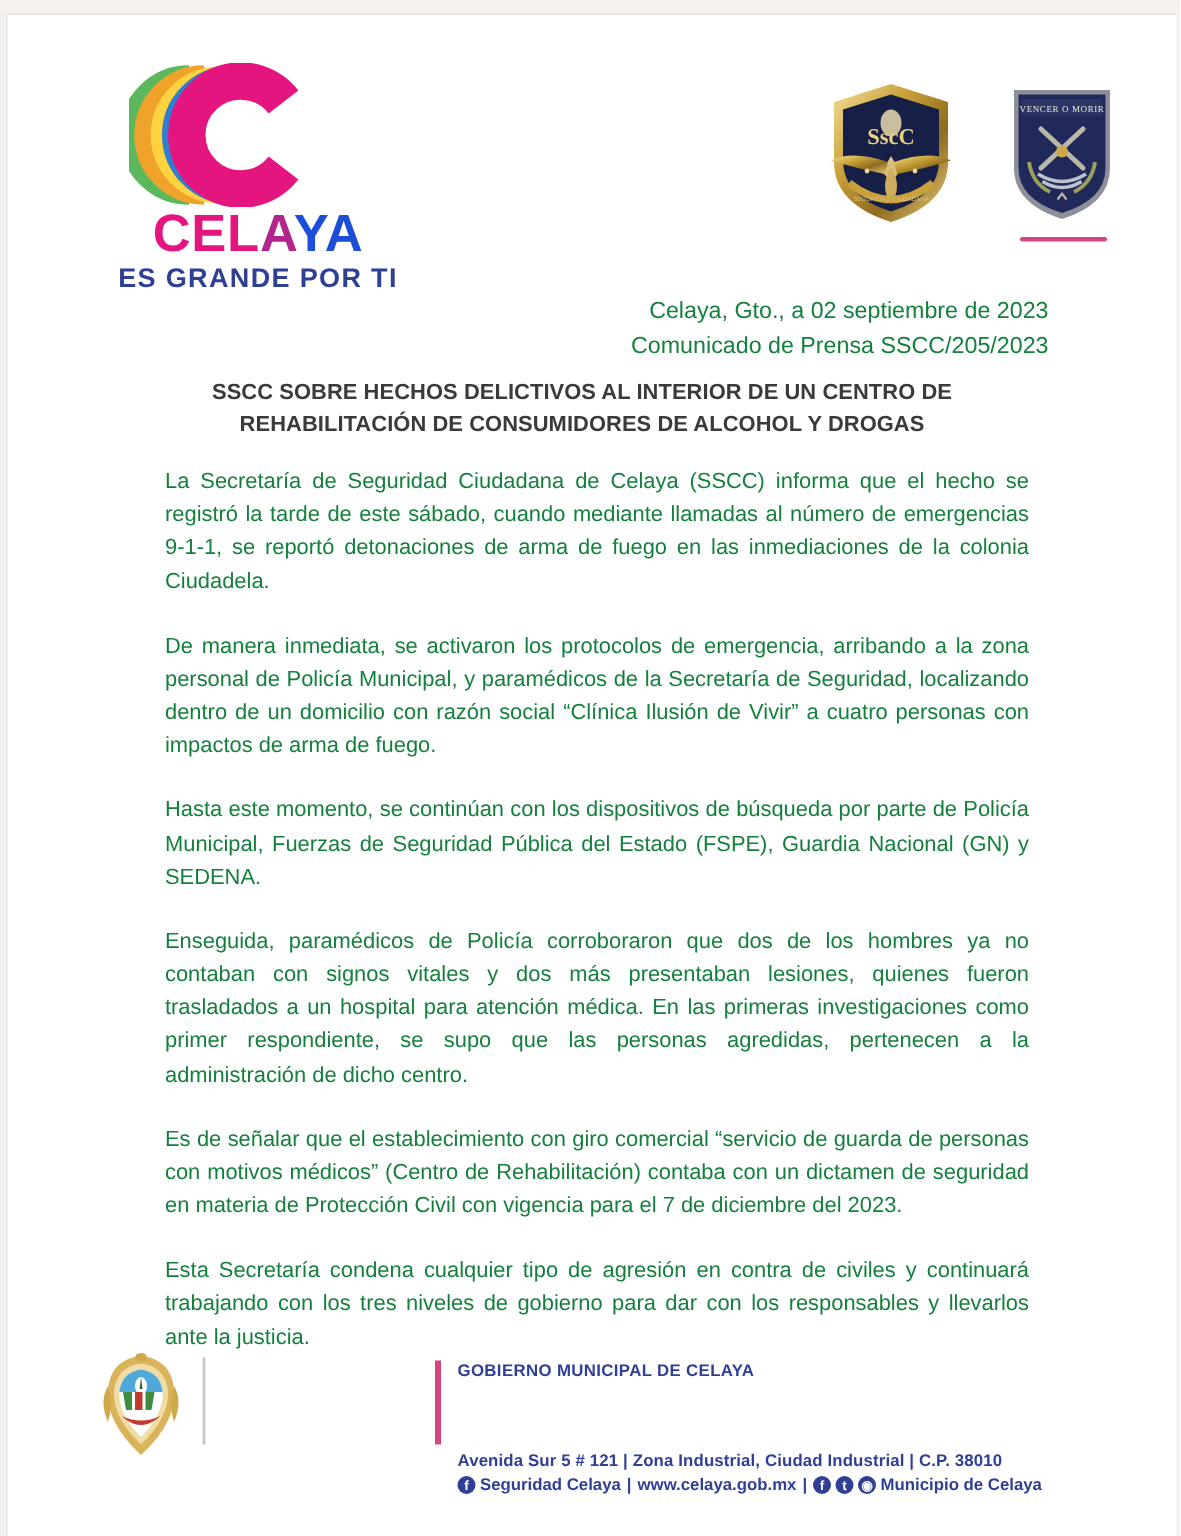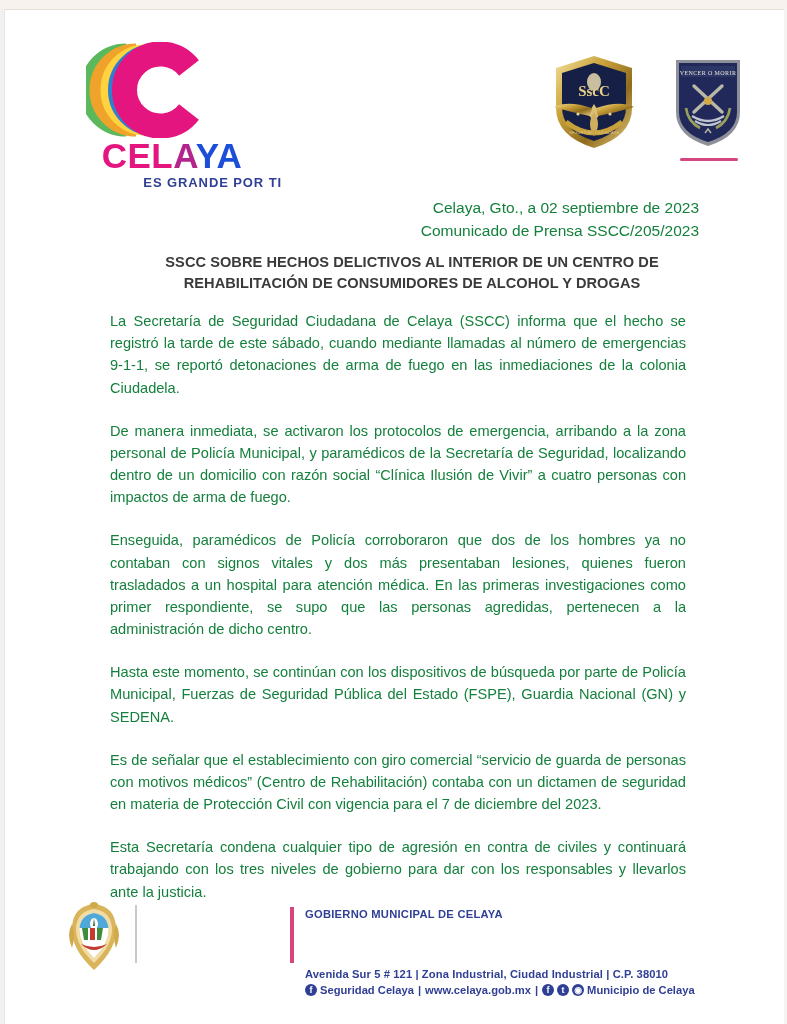--- a/index.html
+++ b/index.html
@@ -73,22 +73,22 @@
     letter-spacing: 0.5px;
     line-height: 1;
   }
   .cw-1 { color: #e5157f; }
   .cw-2 { color: #b3258c; }
   .cw-3 { color: #1d4ed8; }
   .logo-tagline {
     position: absolute;
     left: 0; top: 134px;
     width: 220px;
-    text-align: right;
-    font-size: 13px;
+    text-align: center;
+    font-size: 18px;
     font-weight: bold;
     letter-spacing: 0.9px;
     color: #2f3f95;
     line-height: 1;
   }
 
   .badge-sscc {
     position: absolute;
     left: 548px; top: 16px;
     width: 92px; height: 100px;
@@ -112,21 +112,21 @@
     top: 196px; left: 0;
     width: 699px;
     text-align: right;
     font-size: 15.5px;
     color: #15803d;
     line-height: 1.5;
   }
   .doc-title {
     position: absolute;
     top: 252px;
-    left: 116px;
+    left: 92px;
     width: 592px;
     text-align: center;
     font-size: 14.6px;
     font-weight: bold;
     color: #3a3a3a;
     line-height: 1.42;
     letter-spacing: 0.05px;
   }
 
   
@@ -300,22 +300,22 @@
   <div class="dateline">
     <div>Celaya, Gto., a 02 septiembre de 2023</div>
     <div>Comunicado de Prensa SSCC/205/2023</div>
   </div>
 
   <div class="doc-title">SSCC SOBRE HECHOS DELICTIVOS AL INTERIOR DE UN CENTRO DE REHABILITACIÓN DE CONSUMIDORES DE ALCOHOL Y DROGAS</div>
 
   <div class="body-copy">
     <p>La Secretaría de Seguridad Ciudadana de Celaya (SSCC) informa que el hecho se registró la tarde de este sábado, cuando mediante llamadas al número de emergencias 9-1-1, se reportó detonaciones de arma de fuego en las inmediaciones de la colonia Ciudadela.</p>
     <p>De manera inmediata, se activaron los protocolos de emergencia, arribando a la zona personal de Policía Municipal, y paramédicos de la Secretaría de Seguridad, localizando dentro de un domicilio con razón social “Clínica Ilusión de Vivir” a cuatro personas con impactos de arma de fuego.</p>
+    <p>Hasta este momento, se continúan con los dispositivos de búsqueda por parte de Policía Municipal, Fuerzas de Seguridad Pública del Estado (FSPE), Guardia Nacional (GN) y SEDENA.</p>
     <p>Enseguida, paramédicos de Policía corroboraron que dos de los hombres ya no contaban con signos vitales y dos más presentaban lesiones, quienes fueron trasladados a un hospital para atención médica. En las primeras investigaciones como primer respondiente, se supo que las personas agredidas, pertenecen a la administración de dicho centro.</p>
-    <p>Hasta este momento, se continúan con los dispositivos de búsqueda por parte de Policía Municipal, Fuerzas de Seguridad Pública del Estado (FSPE), Guardia Nacional (GN) y SEDENA.</p>
     <p>Es de señalar que el establecimiento con giro comercial “servicio de guarda de personas con motivos médicos” (Centro de Rehabilitación) contaba con un dictamen de seguridad en materia de Protección Civil con vigencia para el 7 de diciembre del 2023.</p>
     <p>Esta Secretaría condena cualquier tipo de agresión en contra de civiles y continuará trabajando con los tres niveles de gobierno para dar con los responsables y llevarlos ante la justicia.</p>
   </div>
 
   <div class="footer">
 
     <div class="coat-of-arms">
       <svg viewBox="0 0 64 74" width="64" height="74">
         <path d="M32 4 Q12 6 10 26 Q8 48 32 70 Q56 48 54 26 Q52 6 32 4 Z" fill="#d9b45a"></path>
         <path d="M32 9 Q16 11 14 27 Q13 45 32 63 Q51 45 50 27 Q48 11 32 9 Z" fill="#f0dca4"></path>

